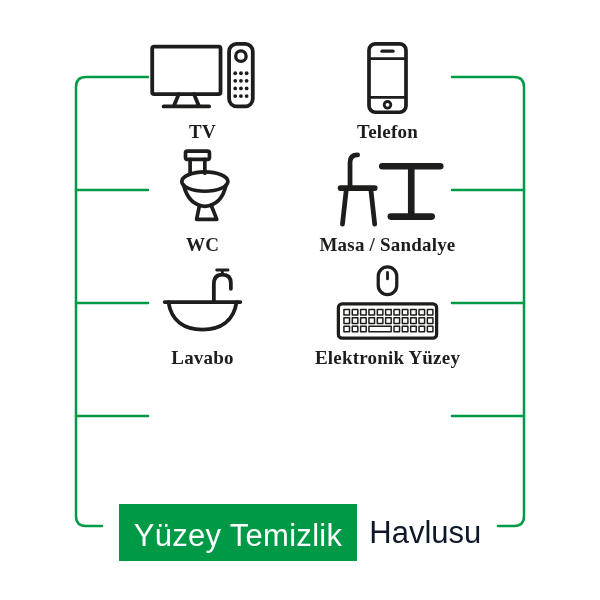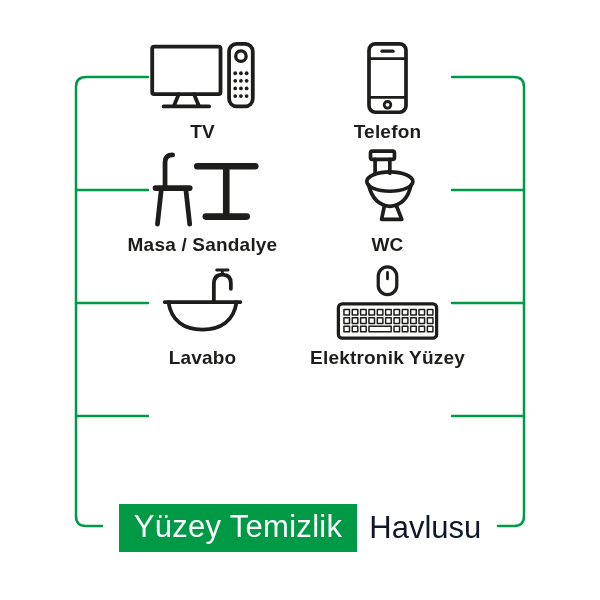--- a/index.html
+++ b/index.html
@@ -5,34 +5,34 @@
   html,body{margin:0;padding:0;}
   body{
     width:600px;height:600px;background:#ffffff;position:relative;overflow:hidden;
     font-family:"Liberation Sans", sans-serif;
   }
   .brackets{position:absolute;left:0;top:0;width:600px;height:600px;pointer-events:none;}
   .grid{
     position:absolute;left:110px;top:30px;width:370px;
     display:grid;grid-template-columns:185px 185px;grid-auto-rows:113px;
   }
-  .cell{display:flex;flex-direction:column;align-items:center;justify-content:flex-end;}
+  .cell{display:flex;flex-direction:column;align-items:center;justify-content:flex-end;font-family:Liberation Serif, serif;}
   .icon{display:flex;align-items:flex-end;justify-content:center;}
   .icon svg{display:block;}
   .label{
     margin-top:6px;font-weight:bold;font-size:19px;color:#1d1d1b;
     letter-spacing:0.2px;white-space:nowrap;line-height:22px;
   }
   .titlebar{
     position:absolute;left:0;top:504px;width:600px;
     display:flex;justify-content:center;align-items:center;gap:12px;
   }
   .title-box{
     background:#009a47;color:#ffffff;font-size:31px;font-weight:500;
-    padding:5px 15px 7px;letter-spacing:0.3px;white-space:nowrap;
+    padding:14px 15px 7px;letter-spacing:0.3px;white-space:nowrap;
   }
   .title-rest{
     color:#0f172a;font-size:31px;font-weight:500;white-space:nowrap;
   }
 </style>
 </head>
 <body>
 
 <svg class="brackets" viewBox="0 0 600 600" fill="none" stroke="#009a47" stroke-width="2.5" stroke-linecap="round">
   <path d="M148 77 H86 Q76 77 76 87 V516 Q76 526 86 526 H102"></path>
@@ -77,44 +77,44 @@
         <path d="M5 19 H41 M5 61 H41" stroke-width="3"></path>
         <circle cx="23" cy="69" r="3.6" stroke-width="3"></circle>
       </svg>
     </div>
     <div class="label">Telefon</div>
   </div>
 
 
   <div class="cell">
     <div class="icon">
+      <svg width="70" height="80" viewBox="0 0 76 86" fill="none" stroke="#1d1d1b" stroke-width="4" stroke-linecap="round" stroke-linejoin="round">
+        <rect x="19" y="3" width="26" height="9" rx="2"></rect>
+        <path d="M24 12 V27 M40 12 V27"></path>
+        <ellipse cx="40" cy="36" rx="25" ry="10.5"></ellipse>
+        <path d="M17 40 C21 56 29 62 40 63 C52 62 60 54 63 40"></path>
+        <path d="M34 63 L31 77 H53 L47 62"></path>
+      </svg>
+    </div>
+    <div class="label">WC</div>
+  </div>
+
+  <div class="cell">
+    <div class="icon">
       <svg width="112" height="76" viewBox="0 0 118 80" fill="none" stroke="#1d1d1b" stroke-linecap="round" stroke-linejoin="round">
         <path d="M27 3 Q19 3 19 11 V36" stroke-width="5"></path>
         <path d="M9 38 H45" stroke-width="6"></path>
         <path d="M41 40 L45 76" stroke-width="5"></path>
         <path d="M15 40 L11 76" stroke-width="5"></path>
         <path d="M53 15 H114" stroke-width="7"></path>
         <path d="M83.5 19 V64" stroke-width="7"></path>
         <path d="M62 68 H105" stroke-width="7"></path>
       </svg>
     </div>
     <div class="label">Masa / Sandalye</div>
-  </div>
-
-  <div class="cell">
-    <div class="icon">
-      <svg width="70" height="80" viewBox="0 0 76 86" fill="none" stroke="#1d1d1b" stroke-width="4" stroke-linecap="round" stroke-linejoin="round">
-        <rect x="19" y="3" width="26" height="9" rx="2"></rect>
-        <path d="M24 12 V27 M40 12 V27"></path>
-        <ellipse cx="40" cy="36" rx="25" ry="10.5"></ellipse>
-        <path d="M17 40 C21 56 29 62 40 63 C52 62 60 54 63 40"></path>
-        <path d="M34 63 L31 77 H53 L47 62"></path>
-      </svg>
-    </div>
-    <div class="label">WC</div>
   </div>
 
   <div class="cell">
     <div class="icon">
       <svg width="87" height="74" viewBox="0 0 92 78" fill="none" stroke="#1d1d1b" stroke-width="4" stroke-linecap="round" stroke-linejoin="round">
         <path d="M58 36 V18 Q58 8 67 8 Q76 8 76 17 V23"></path>
         <path d="M67 8 V3 M61 3 H73" stroke-width="3"></path>
         <path d="M6 37 H86"></path>
         <path d="M10 37 C13 57 27 66 46 66 C65 66 79 57 82 37"></path>
       </svg>

